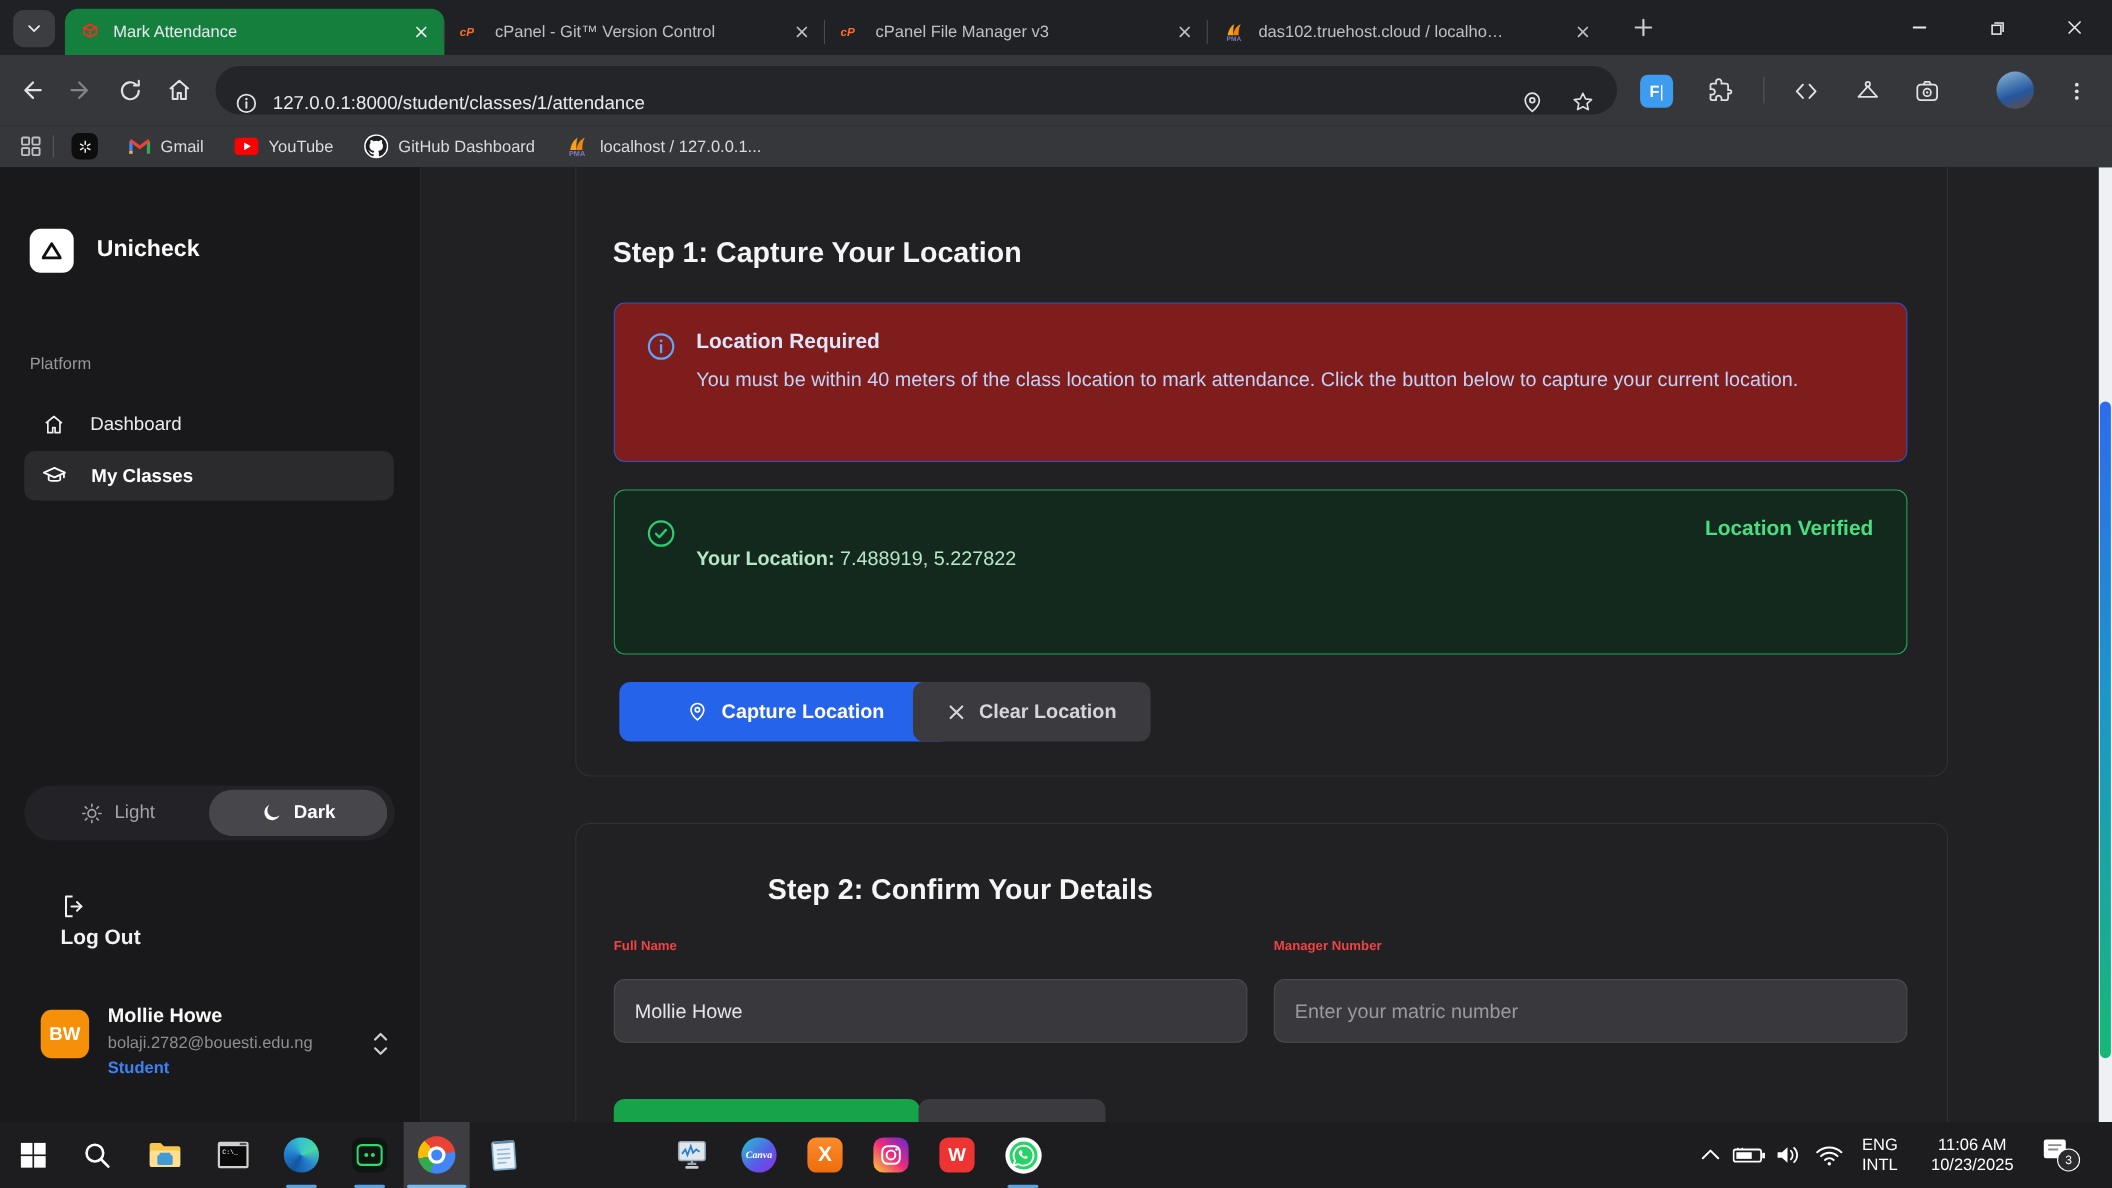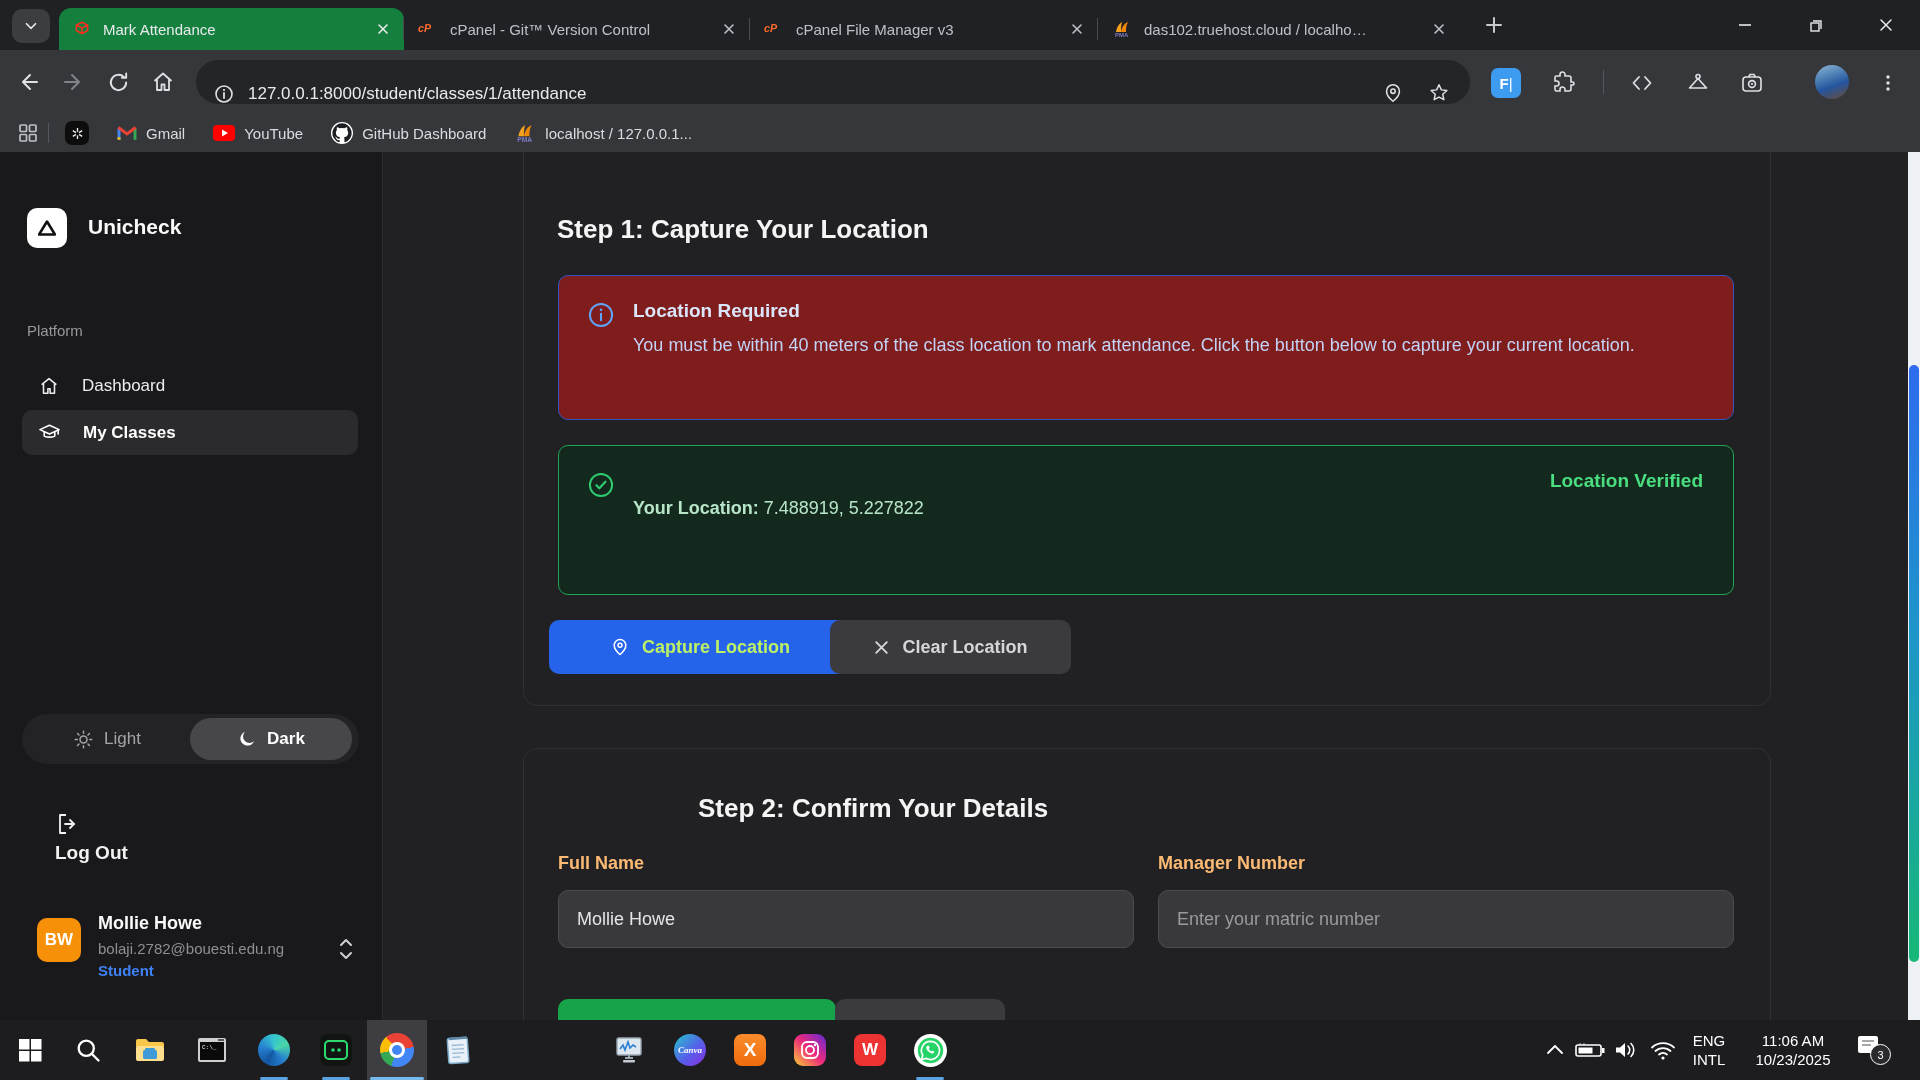--- a/index.html
+++ b/index.html
@@ -66,24 +66,24 @@
   .alert .aicon{position:absolute;left:28px;top:25px;}
   .atitle{font-size:19px;font-weight:700;}
   .alert.info .atitle{color:#dbe6fb;}
   .alert.ok .atitle{color:#4ade80;text-align:right;}
   .abody{font-size:18px;line-height:31px;margin-top:8px;}
   .alert.info .abody{color:#c3d3f6;max-width:1060px;}
   .alert.ok .abody{color:#b7e5c8;}
   .okcoords{font-size:18px;color:#b7e5c8;margin-top:6px;}
   .okcoords b{font-weight:700;}
   .btn{position:absolute;top:468px;height:54px;border-radius:10px;display:flex;align-items:center;justify-content:center;gap:12px;font-size:18px;font-weight:600;box-sizing:border-box;}
-  .btn.capture{left:166px;width:302px;background:#2563eb;color:#bef264;}
-  .btn.clear{left:447px;width:241px;background:#3b3b3f;color:#d6d6d9;}
+  .btn.capture{left:180px;width:302px;background:#2563eb;color:#ffffff;}
+  .btn.clear{left:447px;width:216px;background:#3b3b3f;color:#d6d6d9;}
   .h2{position:absolute;left:174px;top:44px;font-size:26px;font-weight:700;color:#f5f5f6;}
-  .flabel{position:absolute;top:104px;font-size:18px;font-weight:600;color:#fdba74;}
+  .flabel{position:absolute;top:104px;font-size:12px;font-weight:600;color:#ef4444;}
   .field{position:absolute;top:141px;width:576px;height:58px;background:#39393d;border:1px solid #4a4a4f;border-radius:10px;box-sizing:border-box;color:#e5e5e7;font-size:18px;padding:0 18px;font-family:"Liberation Sans",sans-serif;outline:none;}
   .field::placeholder{color:#9a9a9e;}
   .cutbtn{position:absolute;top:250px;height:60px;border-radius:10px;}
 
   .scrollbar{position:absolute;right:0;top:0;width:12px;height:868px;background:#edf1f6;}
   .thumb{position:absolute;left:1px;right:1px;top:213px;height:597px;border-radius:6px;background:linear-gradient(180deg,#2e6bee 0%,#1d96c9 45%,#16b877 100%);}
 
   
   .taskbar{position:absolute;left:0;top:1020px;width:1920px;height:60px;background:#1d1d20;}
   .tile{position:absolute;top:6px;width:48px;height:48px;display:flex;align-items:center;justify-content:center;}

